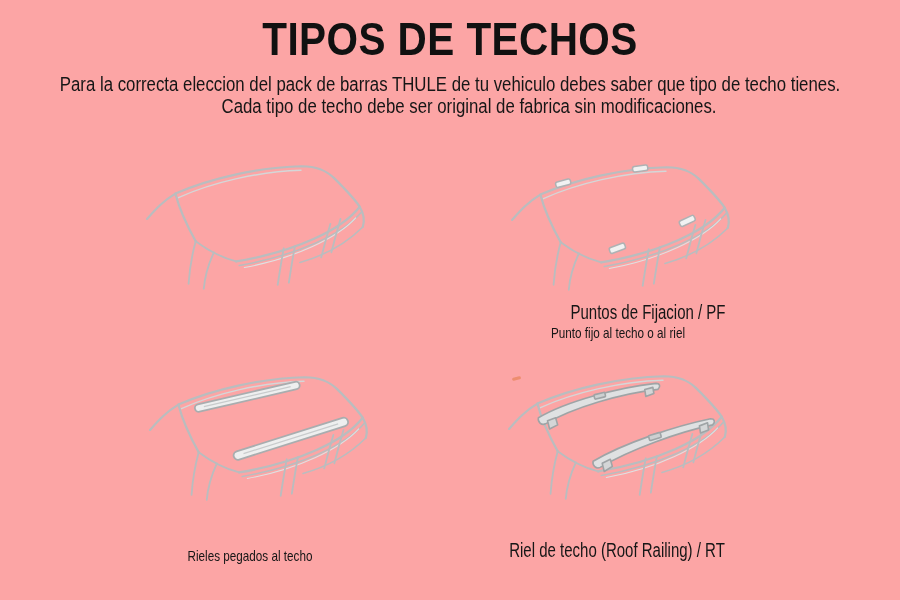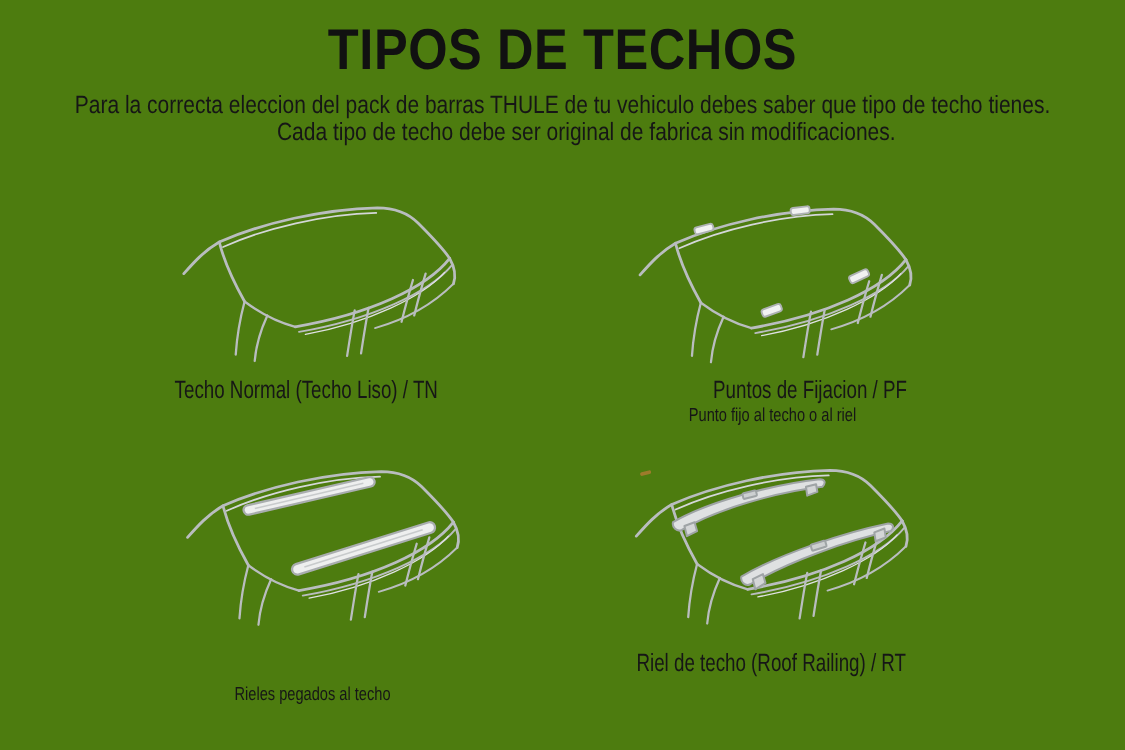--- a/index.html
+++ b/index.html
@@ -1,17 +1,17 @@
 <!DOCTYPE html>
 <html><head>
 <meta charset="utf-8">
 <style>
   html,body{margin:0;padding:0;background:#ffffff;}
   .canvas{
-    position:relative;width:900px;height:600px;background:#4d7c0f;
+    position:relative;width:900px;height:600px;background:#fca5a5;
     font-family:"Liberation Sans",sans-serif;color:#161616;overflow:hidden;
   }
   .pos{position:absolute;transform:translateX(-50%);white-space:nowrap;line-height:1.08;}
   .cond{display:inline-block;transform:scaleX(0.84);transform-origin:50% 50%;white-space:nowrap;}
   .title .cond{font-size:46px;font-weight:bold;transform:scaleX(0.88);letter-spacing:0.5px;color:#111;}
   .body .cond{font-size:20px;transform:scaleX(0.84);}
   .label .cond{font-size:20px;transform:scaleX(0.75);}
   .sublabel .cond{font-size:15px;transform:scaleX(0.78);}
   .fig{position:absolute;}
   .artifact{position:absolute;border-radius:2px;transform:rotate(-14deg);}
@@ -47,23 +47,20 @@
         <path d="M214,46 C218,53 219,60 217,66"></path>
         <path d="M217,66 C201,82 180,94 155,101" stroke-width="1.5"></path>
         <path d="M139,87 C137,97 135,110 133,123" stroke-width="1.8"></path>
         <path d="M150,85 C148,95 146,108 144,121" stroke-width="1.8"></path>
         <path d="M185,63 C182,73 179,84 176,96" stroke-width="1.8"></path>
         <path d="M195,58 C192,68 189,79 186,91" stroke-width="1.8"></path>
       </g>
     </defs>
     <use href="#roof-base"></use>
   </svg>
-  <div class="pos label" style="left:245px;top:302px">
-    <span class="cond">Techo Normal (Techo Liso) / TN</span>
-  </div>
 
   <svg class="fig" style="left:508px;top:161px" width="238" height="132" viewBox="0 0 235 130" aria-hidden="true">
     <use href="#roof-base"></use>
     <g fill="#f1f2f2" stroke="#aeb2b4" stroke-width="1.5">
       <rect x="47" y="19" width="15" height="5.5" rx="2" transform="rotate(-15 54.5 21.8)"></rect>
       <rect x="123" y="4.5" width="15" height="5.5" rx="2" transform="rotate(-7 130.5 7.2)"></rect>
       <rect x="100" y="83" width="16" height="6" rx="2" transform="rotate(-20 108 86)"></rect>
       <rect x="169" y="56" width="16" height="6" rx="2" transform="rotate(-25 177 59)"></rect>
     </g>
   </svg>
@@ -94,17 +91,17 @@
       <path d="M42,50 L44,58 L52,54 L50,47 Z" fill="#d4d6d7"></path>
       <path d="M138,19 L139,26 L147,23 L146,17 Z" fill="#d4d6d7"></path>
       <rect x="88" y="23" width="11" height="4.5" rx="1" fill="#cdd0d1" transform="rotate(-14 93.5 25)"></rect>
       <path d="M87,90 C117,72 169,55 203,48 C207,48 208,51 205,54 C172,61 124,78 94,96 C90,98 86,94 87,90 Z"></path>
       <path d="M96,92 L98,100 L106,95 L104,88 Z" fill="#d4d6d7"></path>
       <path d="M192,55 L193,62 L201,59 L200,52 Z" fill="#d4d6d7"></path>
       <rect x="142" y="63" width="12" height="5" rx="1" fill="#cdd0d1" transform="rotate(-17 148 65.5)"></rect>
     </g>
   </svg>
   <div class="artifact" style="left:512px;top:377px;width:9px;height:3px;background:rgba(224,122,68,0.55)"></div>
-  <div class="pos label" style="left:617px;top:521px">
+  <div class="pos label" style="left:617px;top:540px">
     <span class="cond">Riel de techo (Roof Railing) / RT</span>
   </div>
 
 </div>
 
 </body></html>

